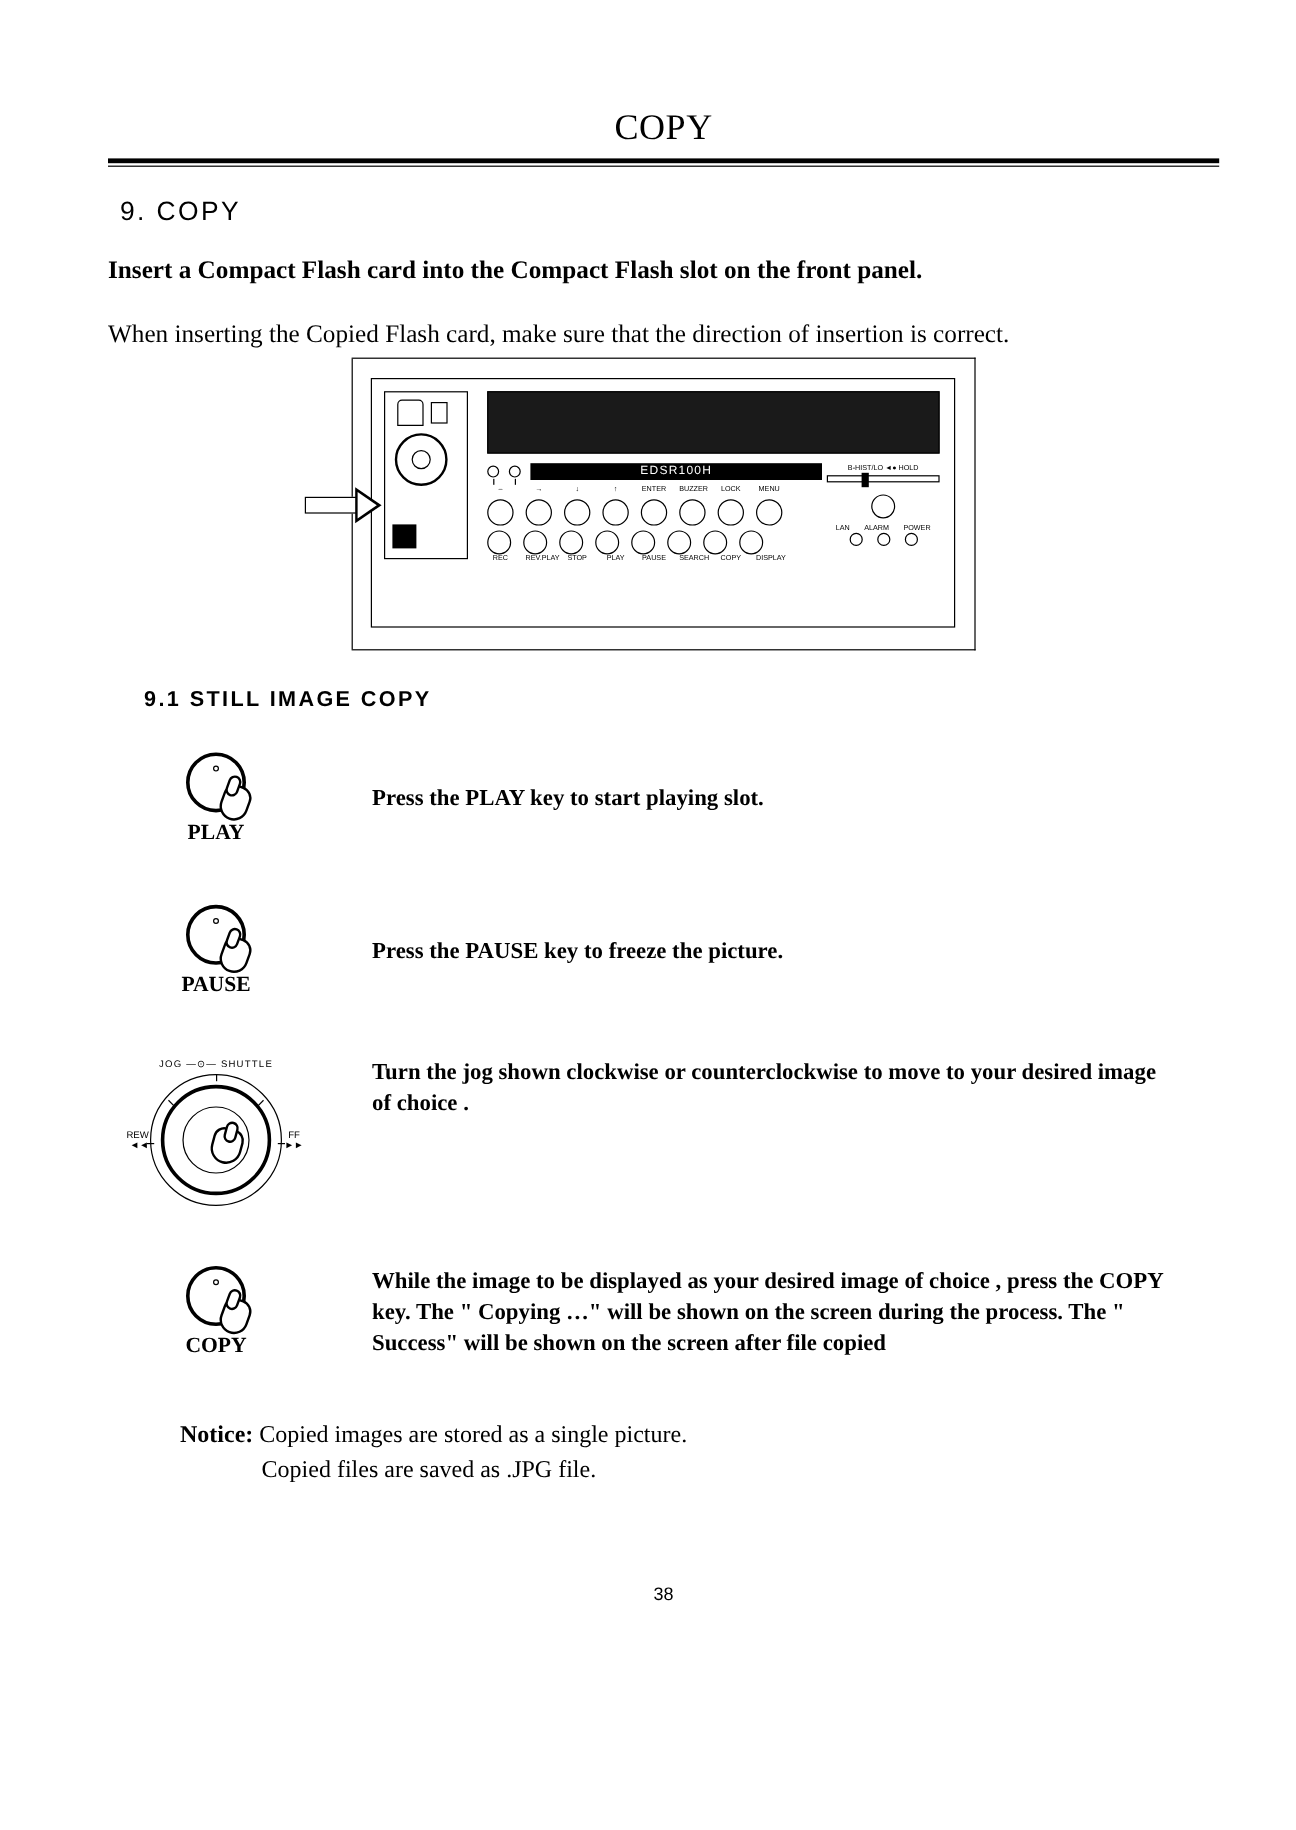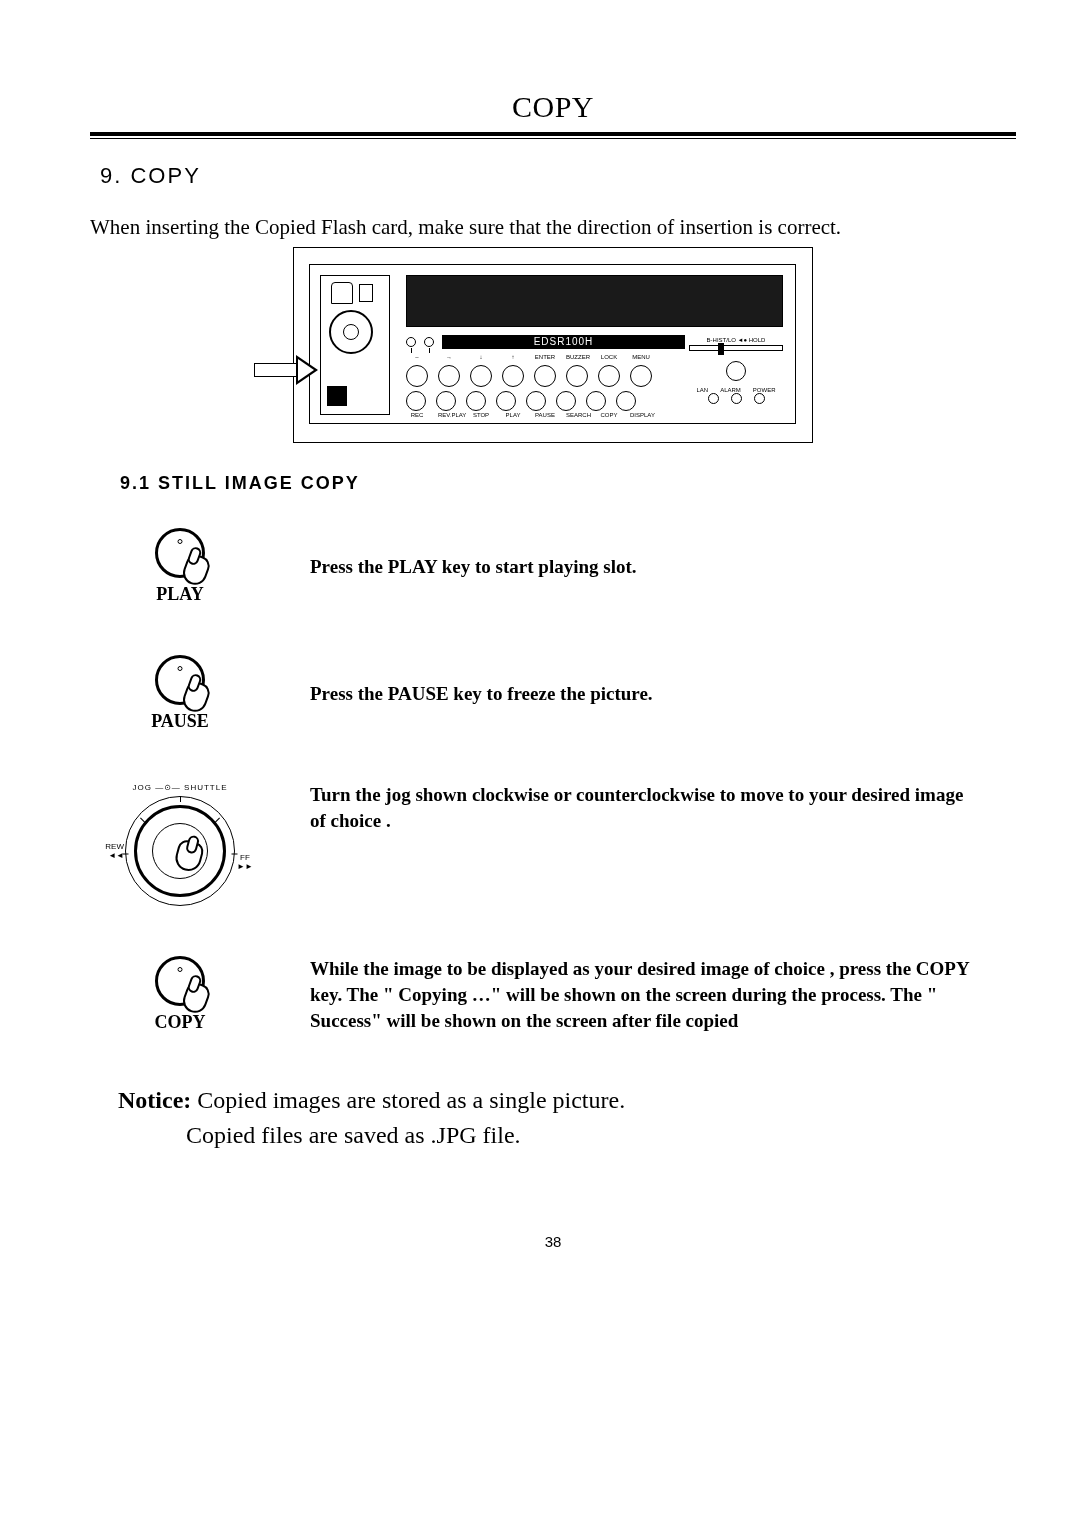--- a/index.html
+++ b/index.html
@@ -9,21 +9,21 @@
   .rule-thick { border: none; border-top: 4px solid #000; margin: 0 0 2px 0; }
   .rule-thin  { border: none; border-top: 1.5px solid #000; margin: 0 0 24px 0; }
   .h-section { font-size: 22px; letter-spacing: 2px; margin: 14px 0 24px 10px; font-family: Arial, Helvetica, sans-serif; }
   .h-sub     { font-size: 18px; letter-spacing: 2px; margin: 30px 0 34px 30px; font-family: Arial, Helvetica, sans-serif; font-weight: bold; }
   .intro-bold { font-weight: bold; font-size: 21px; margin: 0 0 26px 0; }
   .intro-body { font-size: 21px; line-height: 1.35; margin: 0 0 6px 0; max-width: 820px; }
   .device-wrap { display: flex; justify-content: center; margin: 0 0 20px 0; }
   .device-box { border: 1px solid #000; border-left: none; padding: 16px 16px 18px 16px; width: 520px; position: relative; }
   .device-box::before { content:""; position:absolute; left:0; top:0; bottom:0; border-left:1px solid #000; }
   
-  .front-panel { border: 1.5px solid #000; height: 160px; position: relative; background:#fff; }
+  .front-panel { border: 1.5px solid #000; height: 208px; position: relative; background:#fff; }
   .left-slot { position:absolute; left:10px; top:10px; width:70px; height:140px; border:1.5px solid #000; }
   .left-slot .lid { position:absolute; left:10px; top:6px; width:22px; height:22px; border:1.5px solid #000; border-radius:4px 4px 0 0; }
   .left-slot .knob { position:absolute; left:38px; top:8px; width:14px; height:18px; border:1.5px solid #000; }
   .left-slot .big { position:absolute; left:8px; top:34px; width:44px; height:44px; border:2px solid #000; border-radius:50%; }
   .left-slot .hub { position:absolute; left:22px; top:48px; width:16px; height:16px; border:1.5px solid #000; border-radius:50%; }
   .left-slot .foot{ position:absolute; left:6px; bottom:8px; width:20px; height:20px; background:#000; }
   .arrow-in { position:absolute; left:-56px; top:92px; width:70px; height:26px; }
   .arrow-in .shaft { position:absolute; left:0; top:6px; width:44px; height:14px; background:#fff; border:1.5px solid #000; }
   .arrow-in .head  { position:absolute; left:42px; top:-2px; width:0; height:0; border-top:15px solid transparent; border-bottom:15px solid transparent; border-left:22px solid #000; }
   .arrow-in .head::after{ content:""; position:absolute; left:-20px; top:-11px; width:0; height:0; border-top:11px solid transparent; border-bottom:11px solid transparent; border-left:16px solid #fff; }
@@ -55,38 +55,39 @@
   .finger-btn .dot{ position:absolute; left:50%; top:8px; width:5px;height:5px;border:1.5px solid #000;border-radius:50%; transform:translateX(-50%);}
   .icon-label { font-weight:bold; font-size:18px; margin-top:4px; }
   .jog { width:110px;height:110px;border:1.5px solid #000;border-radius:50%;margin:0 auto;position:relative; }
   .jog .outer{ position:absolute; left:8px; top:8px; right:8px; bottom:8px; border:3px solid #000; border-radius:50%; }
   .jog .inner{ position:absolute; left:26px; top:26px; right:26px; bottom:26px; border:1.5px solid #000; border-radius:50%; }
   .jog .hand { position:absolute; left:46%; top:40%; width:26px;height:30px;border:2px solid #000;border-radius:10px 10px 14px 14px;background:#fff;transform:rotate(15deg); }
   .jog .hand::before{content:"";position:absolute;left:6px;top:-8px;width:7px;height:14px;border:2px solid #000;border-radius:6px;background:#fff;}
   .jog-top{ position:absolute; top:-14px; left:0; right:0; font:8px Arial; text-align:center; letter-spacing:1px; }
   .jog-side{ position:absolute; top:50%; font:8px Arial; transform:translateY(-50%); }
   .jog-side.l{ left:-22px; text-align:right; width:20px;}
-  .jog-side.r{ right:-20px; width:18px;margin-top:11px;}
+  .jog-side.r{ right:-20px; width:18px;}
   .tick{ position:absolute; width:1px; height:6px; background:#000; }
-  .notice { margin: 10px 0 0 28px; font-size:24px; line-height:1.45; }
+  .notice { margin: 10px 0 0 60px; font-size:20px; line-height:1.45; }
   .notice .lab{ font-weight:bold; }
   .notice .l2{ margin-left:68px; }
   .page-num { text-align:center; font-size:15px; margin-top:80px; font-family:Arial, sans-serif; }
 </style>
 </head>
 <body>
 
 <div class="page">
 
   <div class="header-title">COPY</div>
   <hr class="rule-thick">
   <hr class="rule-thin">
 
   <div class="h-section">9. COPY</div>
 
+  <p class="intro-bold">Insert a Compact Flash card into the Compact Flash slot on the front panel.</p>
   <p class="intro-body">When inserting the Copied Flash card, make sure that the direction of insertion is correct.</p>
 
   <div class="device-wrap">
     <div class="device-box">
       <div class="front-panel">
         <div class="left-slot">
           <div class="lid"></div>
             <div class="knob"></div>
             <div class="big"></div>
             <div class="hub"></div>

